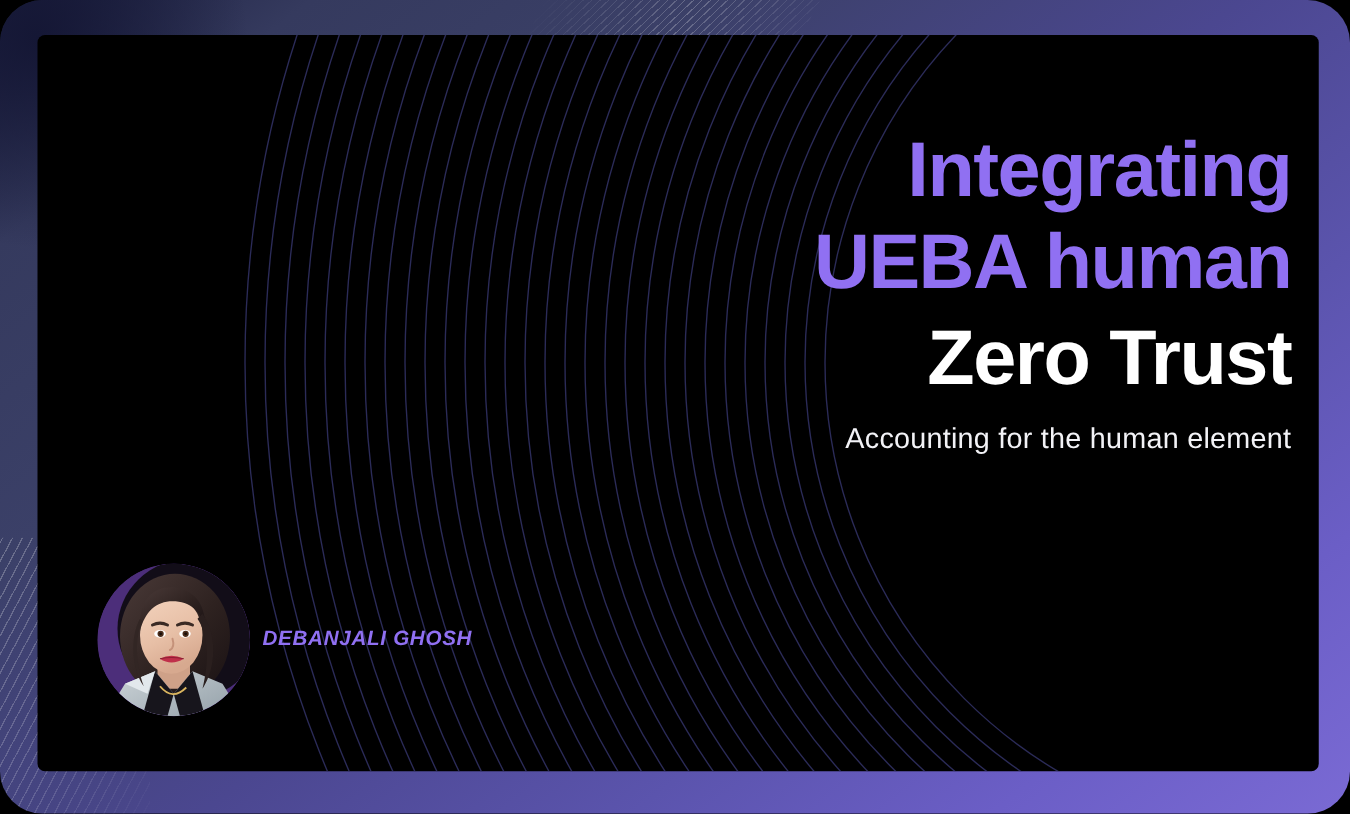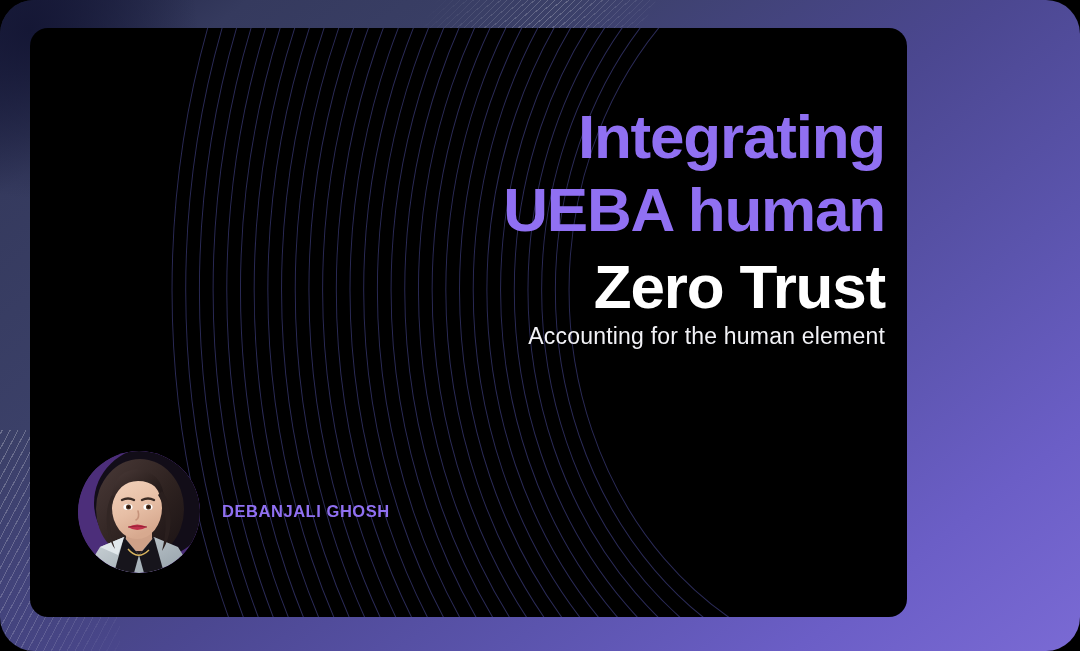--- a/index.html
+++ b/index.html
@@ -72,24 +72,24 @@
         rgba(255,255,255,0.0) 7px);
     -webkit-mask-image: linear-gradient(120deg, rgba(0,0,0,0.9) 0%, rgba(0,0,0,0.55) 60%, rgba(0,0,0,0) 100%);
             mask-image: linear-gradient(120deg, rgba(0,0,0,0.9) 0%, rgba(0,0,0,0.55) 60%, rgba(0,0,0,0) 100%);
   }
 
   
   #stage {
     position: absolute;
     left: 30px;
     top: 28px;
-    width: 877px;
+    width: 1025px;
     height: 589px;
     background: #000000;
-    border-radius: 18px;
+    border-radius: 6px;
     overflow: hidden;
   }
 
   #arc-pattern {
     position: absolute;
     inset: 0;
     width: 100%;
     height: 100%;
     pointer-events: none;
   }
@@ -109,35 +109,37 @@
     font-size: 62px;
     line-height: 1.18;
     letter-spacing: -1.2px;
     margin: 0;
     white-space: nowrap;
   }
   #title-line-1, #title-line-2 { color: #9070F2; }
   #title-line-3 { color: #FFFFFF; margin-top: 4px; }
   #subtitle {
     display: block;
+    margin-top: 14px;
     font-size: 23px;
     font-weight: normal;
     color: #F2F2F6;
     letter-spacing: 0.2px;
     white-space: nowrap;
   }
 
   
   #speaker-block {
     position: absolute;
     left: 48px;
     bottom: 44px;
     display: flex;
     align-items: center;
-    gap: 22px;
+    gap: 10px;
+    font-style: italic;
   }
   #avatar {
     position: relative;
     width: 122px;
     height: 122px;
     border-radius: 50%;
     overflow: hidden;
     flex: none;
     background: #4C2E7A;
   }

